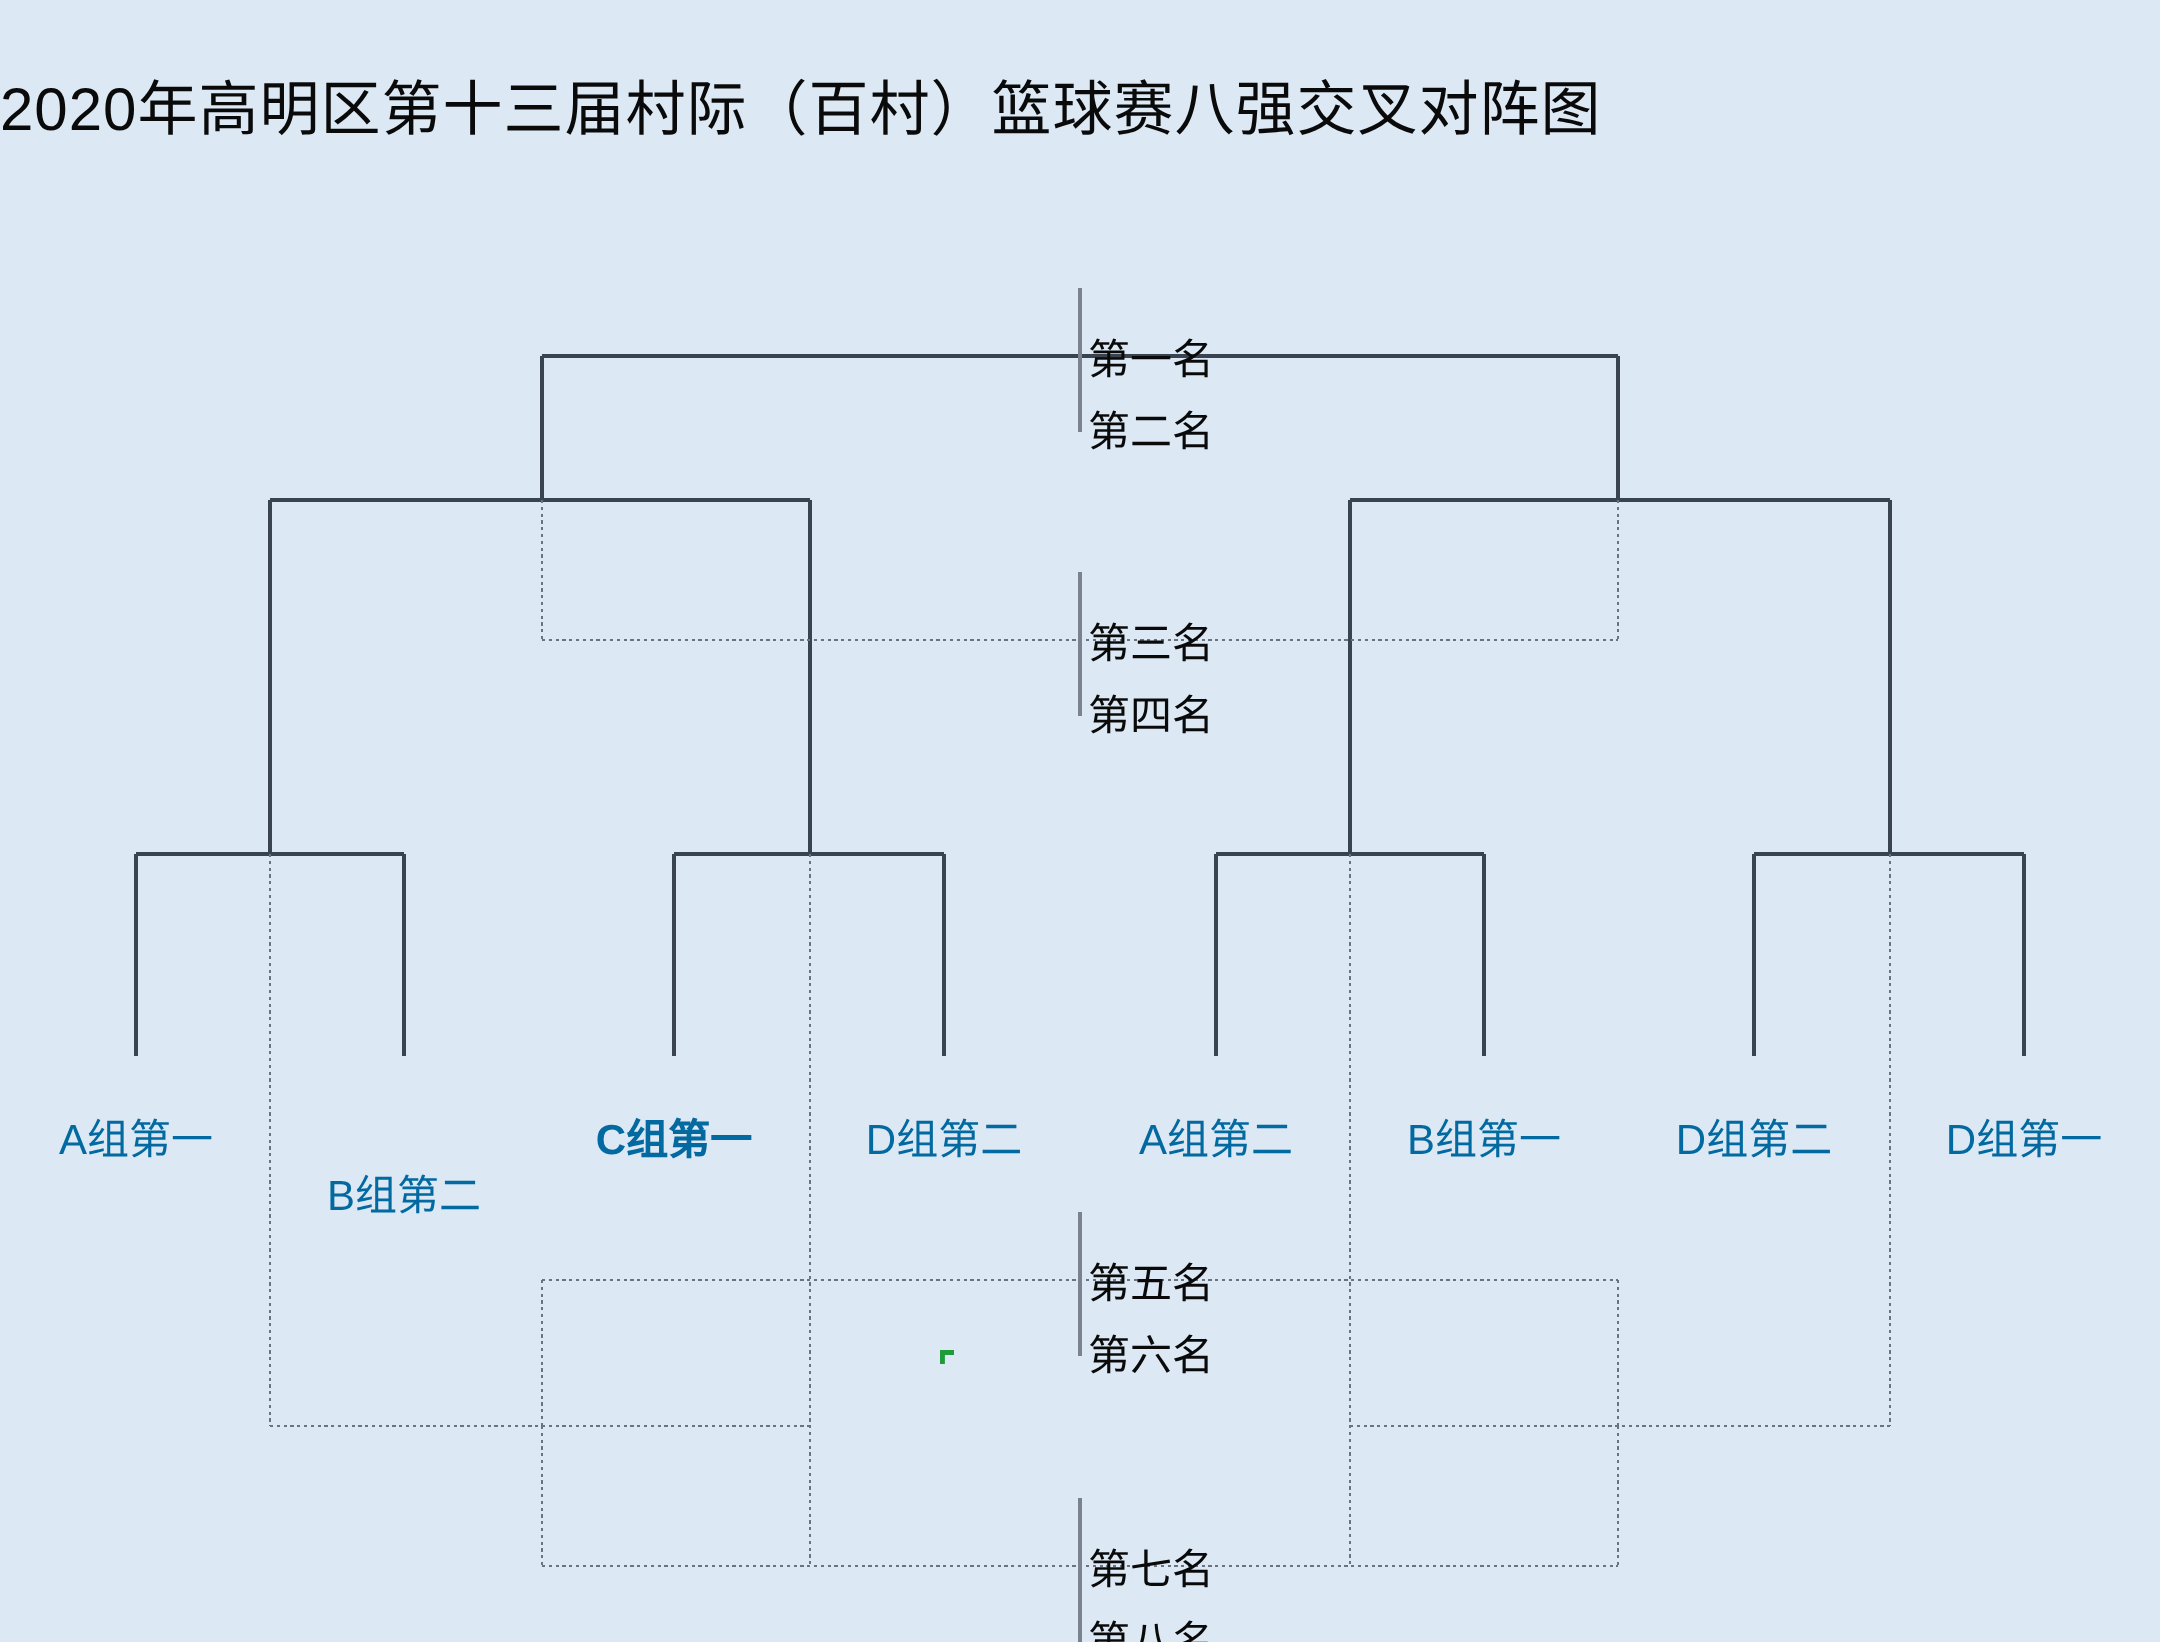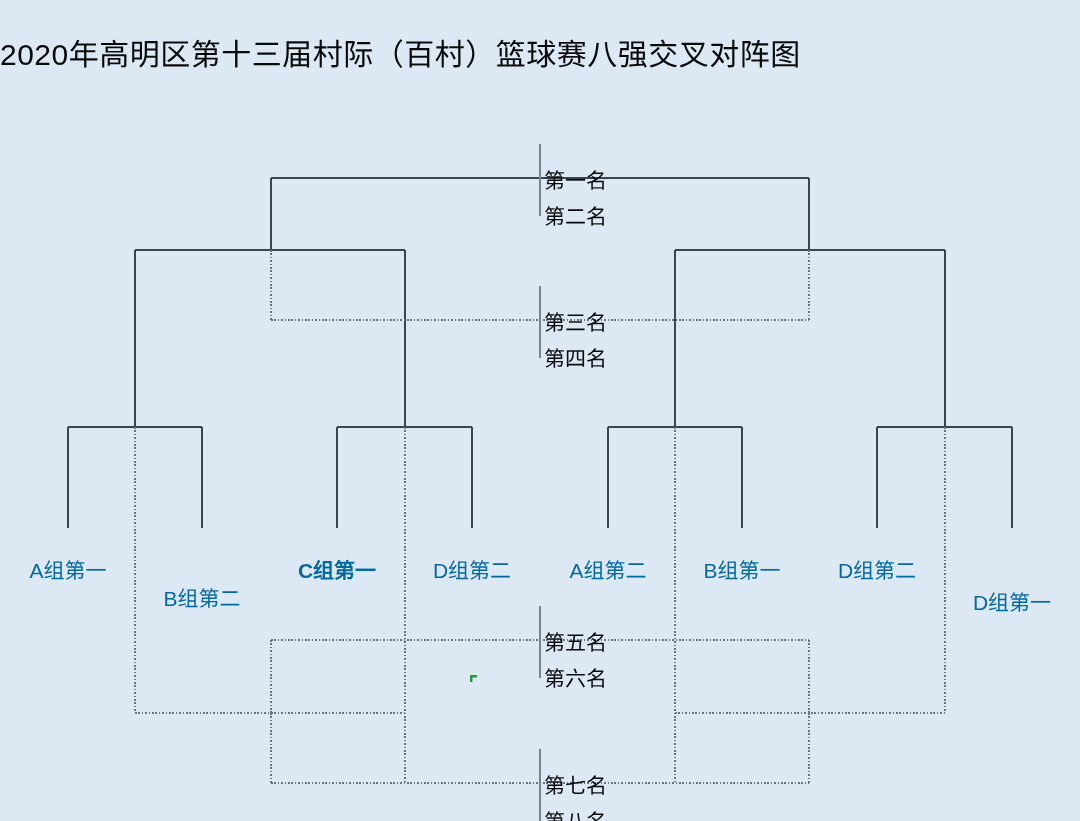--- a/index.html
+++ b/index.html
@@ -133,21 +133,21 @@
   </svg>
 
   <div id="team-labels">
       <div class="team-label" style="left: 68px; top: 560px;">A组第一</div>
       <div class="team-label" style="left: 202px; top: 588px;">B组第二</div>
       <div class="team-label" style="left: 337px; top: 560px; font-weight: bold;">C组第一</div>
       <div class="team-label" style="left: 472px; top: 560px;">D组第二</div>
       <div class="team-label" style="left: 608px; top: 560px;">A组第二</div>
       <div class="team-label" style="left: 742px; top: 560px;">B组第一</div>
       <div class="team-label" style="left: 877px; top: 560px;">D组第二</div>
-      <div class="team-label" style="left: 1012px; top: 560px; margin-top: 32px;">D组第一</div>
+      <div class="team-label" style="left: 1012px; top: 560px;">D组第一</div>
     </div>
   <div id="rank-labels-upper">
       <div class="rank-label" style="left: 544px; top: 170px;">第一名</div>
       <div class="rank-label" style="left: 544px; top: 206px;">第二名</div>
       <div class="rank-label" style="left: 544px; top: 312px;">第三名</div>
       <div class="rank-label" style="left: 544px; top: 348px;">第四名</div>
     </div>
   <div id="rank-labels-lower">
       <div class="rank-label" style="left: 544px; top: 632px;">第五名</div>
       <div class="rank-label" style="left: 544px; top: 668px;">第六名</div>

